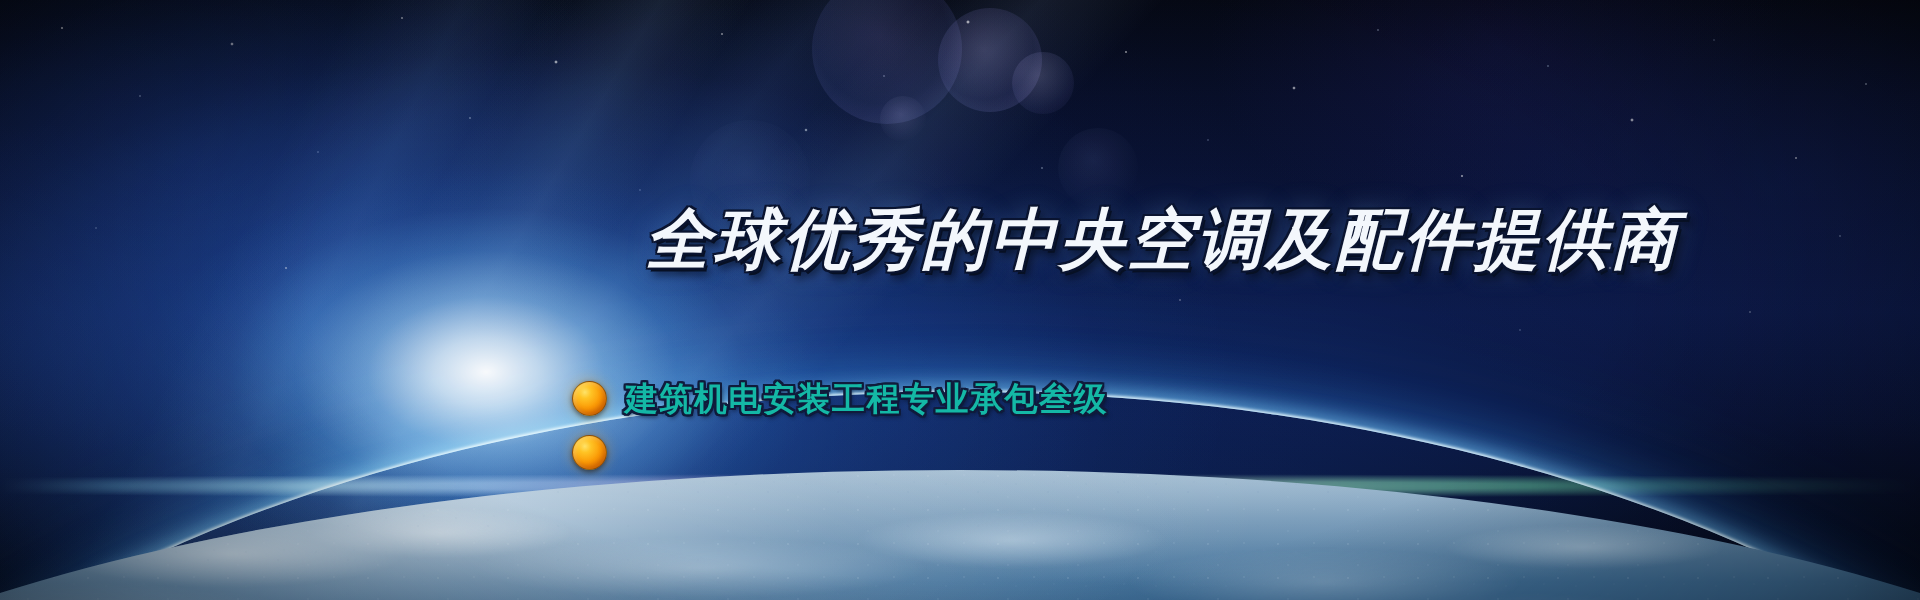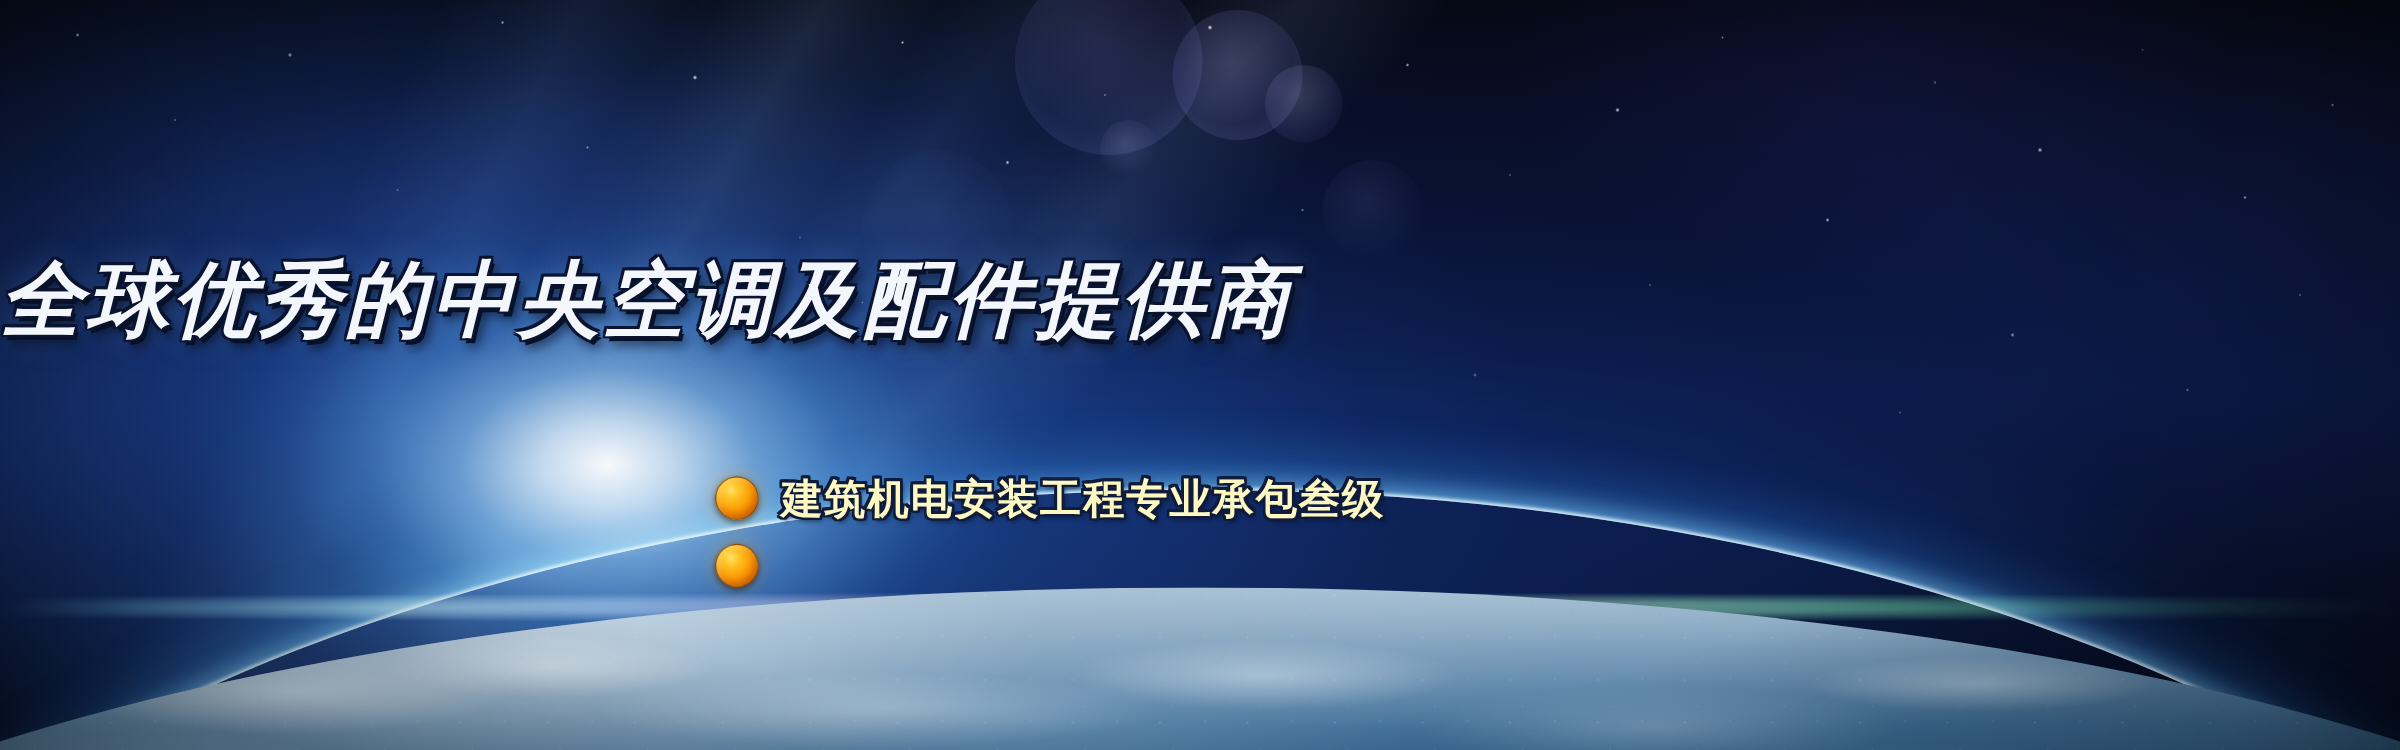--- a/index.html
+++ b/index.html
@@ -286,21 +286,21 @@
     position: absolute;
     inset: 0;
     z-index: 20;
   }
 
   #headline {
     position: absolute;
     left: 0;
     top: 206px;
     width: 1680px;
-    text-align: left;
+    text-align: right;
     font-size: 66px;
     line-height: 1;
     font-weight: 700;
     font-style: italic;
     letter-spacing: 3px;
     color: #f3f7fc;
     white-space: nowrap;
     text-shadow:
       -2px -2px 0 #0a1430,  0px -2px 0 #0a1430,  2px -2px 0 #0a1430,
       -2px  0px 0 #0a1430,                        2px  0px 0 #0a1430,
@@ -344,21 +344,21 @@
       inset  2px  2px 4px rgba(255,246,190,0.40),
       0 2px 5px rgba(0,0,0,0.50),
       0 0 14px rgba(255,160,20,0.40);
   }
 
   .bullet-text {
     font-size: 33px;
     line-height: 1;
     font-weight: 700;
     letter-spacing: 1.5px;
-    color: #fef9c3;
+    color: #14b8a6;
     white-space: nowrap;
     text-shadow:
       -2px -2px 0 #101c3c, -1px -2px 0 #101c3c, 0 -2px 0 #101c3c,
        1px -2px 0 #101c3c,  2px -2px 0 #101c3c,
       -2px -1px 0 #101c3c,  2px -1px 0 #101c3c,
       -2px  0   0 #101c3c,  2px  0   0 #101c3c,
       -2px  1px 0 #101c3c,  2px  1px 0 #101c3c,
       -2px  2px 0 #101c3c, -1px  2px 0 #101c3c, 0 2px 0 #101c3c,
        1px  2px 0 #101c3c,  2px  2px 0 #101c3c,
        2px  3px 4px rgba(4,10,26,0.70);

